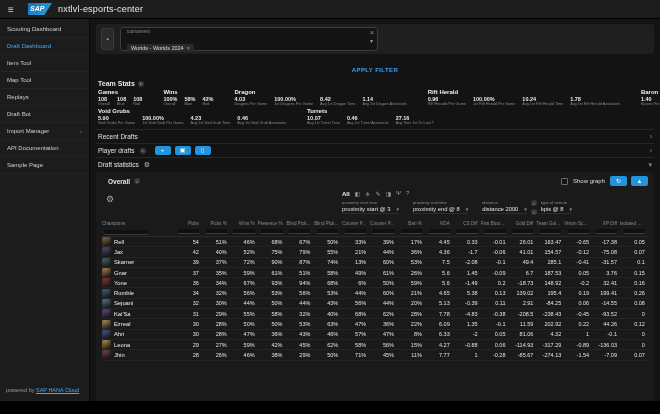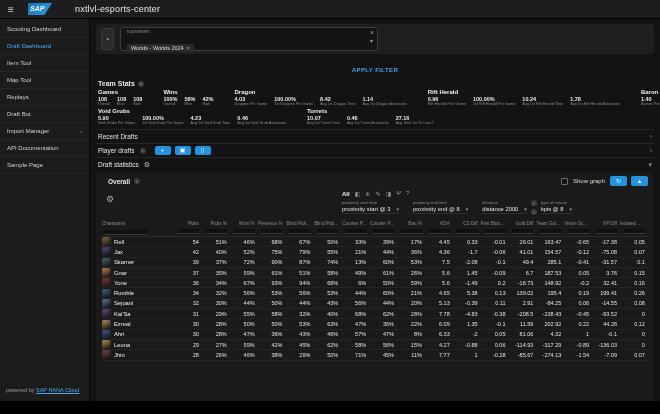--- a/index.html
+++ b/index.html
@@ -4,21 +4,21 @@
 <style>
   * { margin:0; padding:0; box-sizing:border-box; }
   html,body { width:660px; height:414px; overflow:hidden; background:#000; }
   body { font-family:"Liberation Sans", sans-serif; color:#e6e6e6; }
   .app { width:660px; height:414px; background:#131313; display:flex; flex-direction:column; position:relative; }
 
   
   .topbar { height:19px; background:#1d1d1d; display:flex; align-items:center; padding:0 8px; flex:none; border-bottom:1px solid #000; }
   .menu-icon { color:#cfcfcf; font-size:10px; width:16px; cursor:pointer; }
   .sap-logo { width:24px; height:12px; background:linear-gradient(135deg,#1470b8,#29a3e3); clip-path:polygon(0 0,100% 0,68% 100%,0 100%); color:#fff; font-size:7px; font-weight:bold; font-style:italic; padding:2px 0 0 2px; margin:0 6px 0 4px; }
-  .app-title { font-size:9px; color:#e8e8e8; letter-spacing:.2px;margin-left:17px; }
+  .app-title { font-size:9px; color:#e8e8e8; letter-spacing:.2px; }
 
   
   .body-row { flex:1; display:flex; min-height:0; }
   .sidebar { width:90px; flex:none; background:#1c1c1c; border-right:1px solid #0a0a0a; display:flex; flex-direction:column; padding-top:2px; }
   .sidebar-item { height:17px; display:flex; align-items:center; justify-content:space-between; padding:0 7px; font-size:6px; color:#cfcfcf; border-bottom:1px solid #242424; cursor:pointer; }
   .sidebar-item.active { color:#4aa8f0; }
   .sidebar-item .chev { color:#8a8a8a; font-size:6px; }
   .sidebar-footer { margin-top:auto; padding:4px 6px 8px; font-size:5.5px; color:#9a9a9a; }
   .sidebar-footer a { color:#4aa8f0; text-decoration:underline; cursor:pointer; }
 

